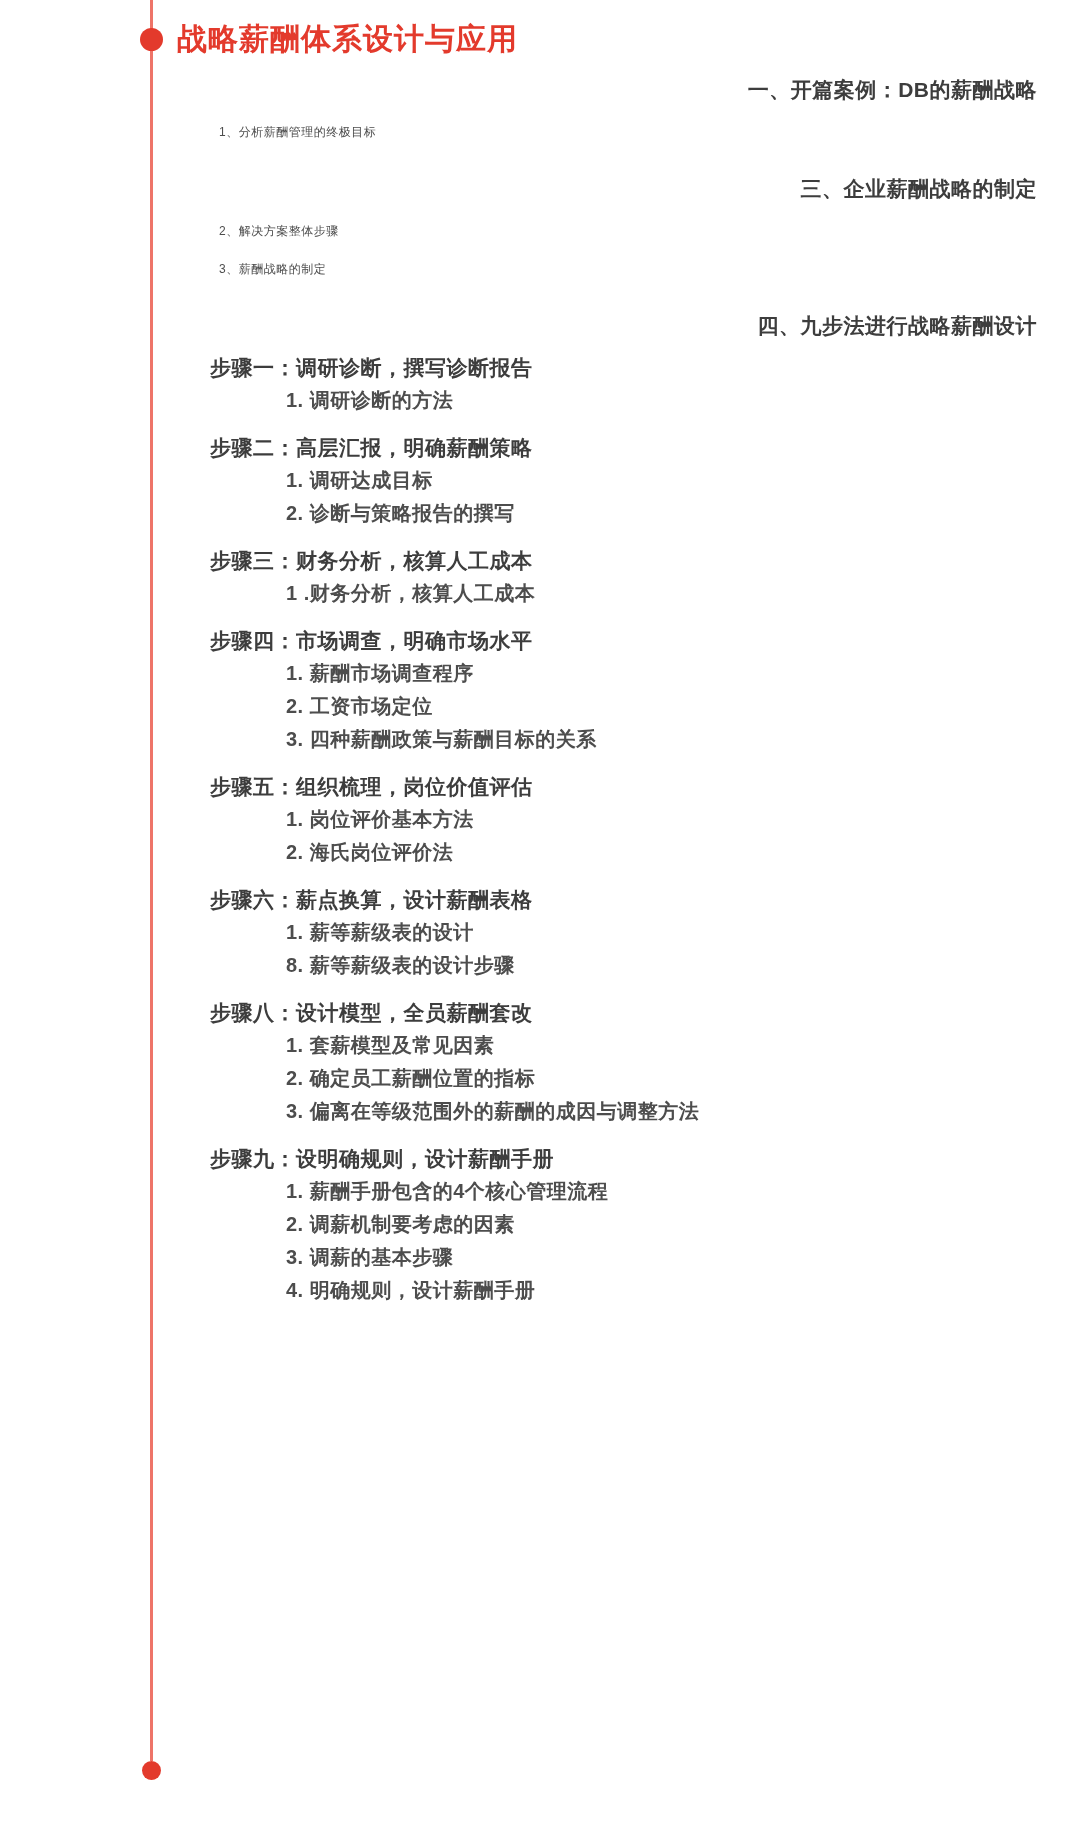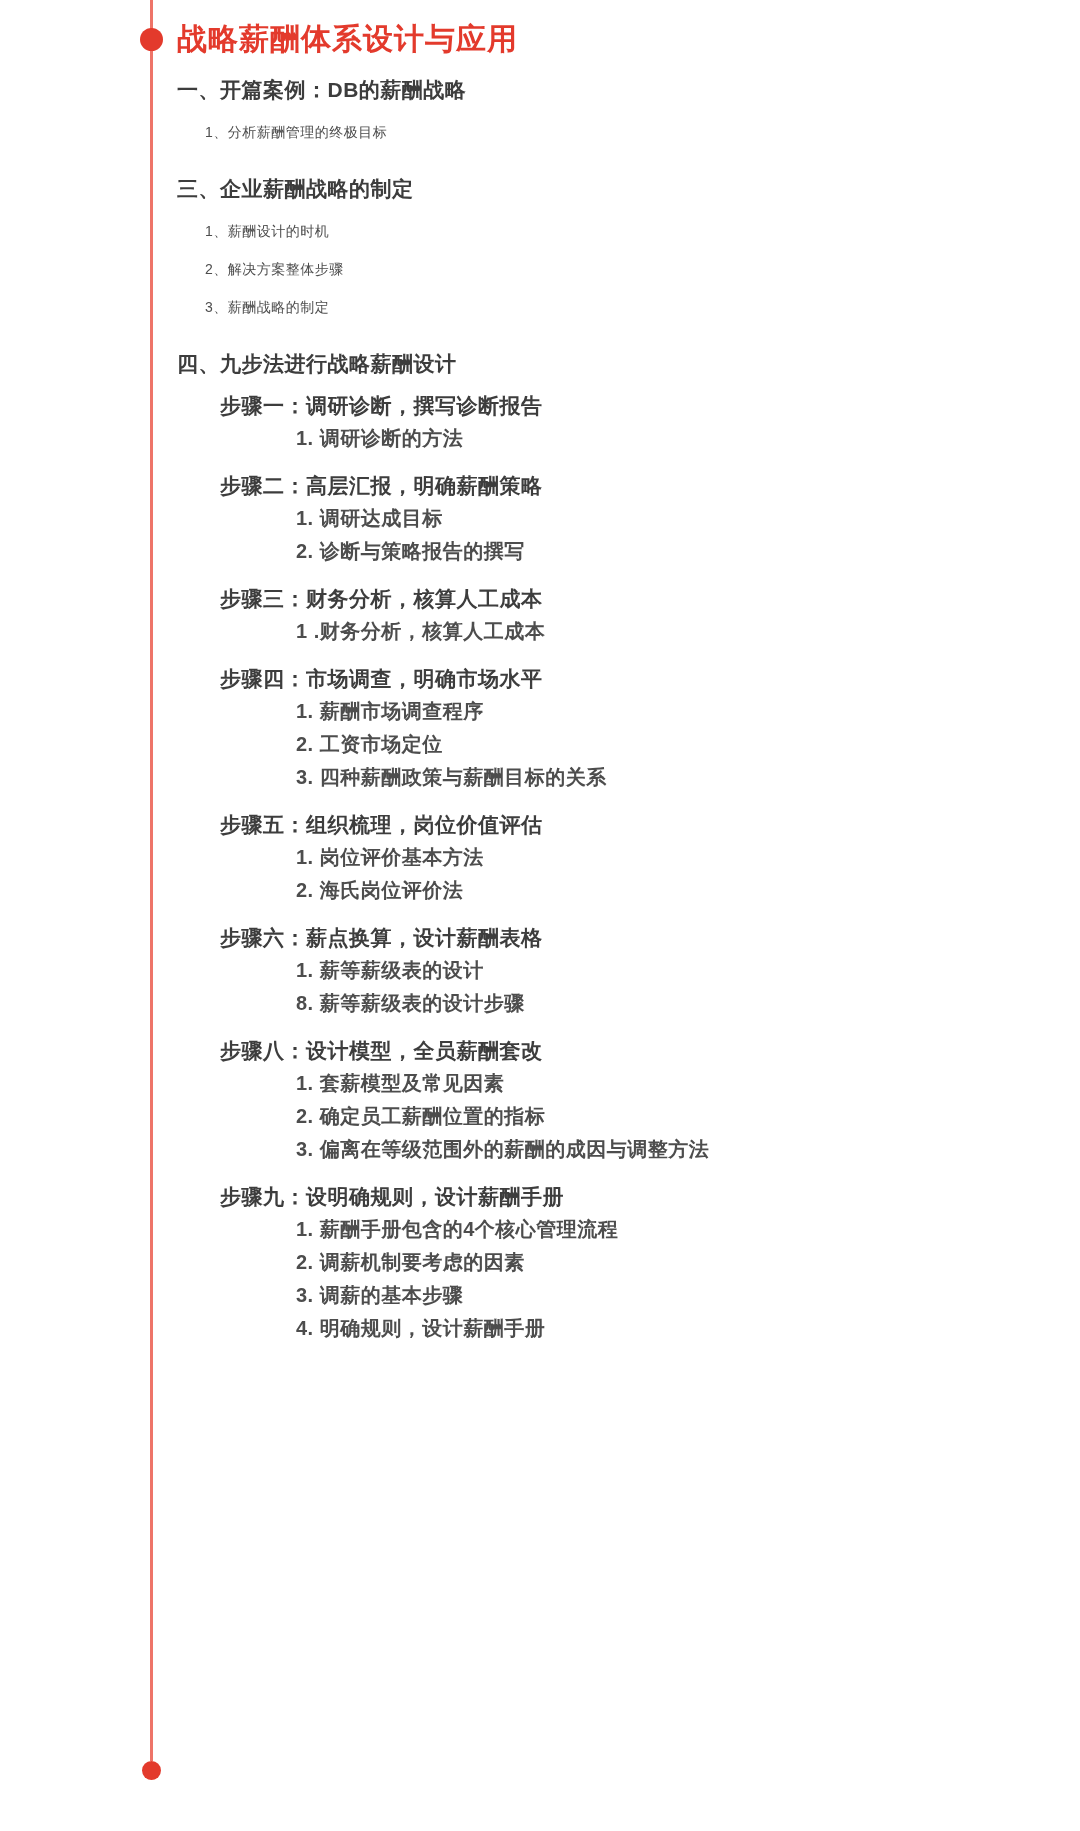--- a/index.html
+++ b/index.html
@@ -38,31 +38,32 @@
     color: var(--accent, #e33a2c);
   }
   .section { margin-top: 27px; }
   .section.first { margin-top: 19px; }
   .l1 {
     font-size: 21px;
     line-height: 30px;
     font-weight: 700;
     color: var(--heading, #3d3d3d);
     letter-spacing: 0.5px;
+    text-align: right;
   }
   .l2 {
     margin-top: 8px;
-    margin-left: 28px;
-    font-size: 14px;
+    margin-left: 42px;
+    font-size: 12px;
     line-height: 30px;
     color: var(--body, #4d4d4d);
     letter-spacing: 0.5px;
   }
   .l1 + .l2 { margin-top: 12px; }
-  .step { margin-top: 18px; margin-left: 43px; }
+  .step { margin-top: 18px; margin-left: 33px; }
   .l1 + .step { margin-top: 12px; }
   .step-h {
     font-size: 21px;
     line-height: 30px;
     font-weight: 700;
     color: var(--heading, #3d3d3d);
     letter-spacing: 0.5px;
   }
   .l3 {
     margin-top: 3px;
@@ -89,21 +90,20 @@
     <h1 class="title">战略薪酬体系设计与应用</h1>
 
     <div class="section first">
       <div class="l1">一、开篇案例：DB的薪酬战略</div>
       <div class="l2">1、分析薪酬管理的终极目标</div>
     </div>
 
 
     <div class="section">
       <div class="l1">三、企业薪酬战略的制定</div>
-      <div class="l2">1、薪酬设计的时机</div>
       <div class="l2">2、解决方案整体步骤</div>
       <div class="l2">3、薪酬战略的制定</div>
     </div>
 
     <div class="section">
       <div class="l1">四、九步法进行战略薪酬设计</div>
 
       <div class="step">
         <div class="step-h">步骤一：调研诊断，撰写诊断报告</div>
         <div class="l3">1. 调研诊断的方法</div>

